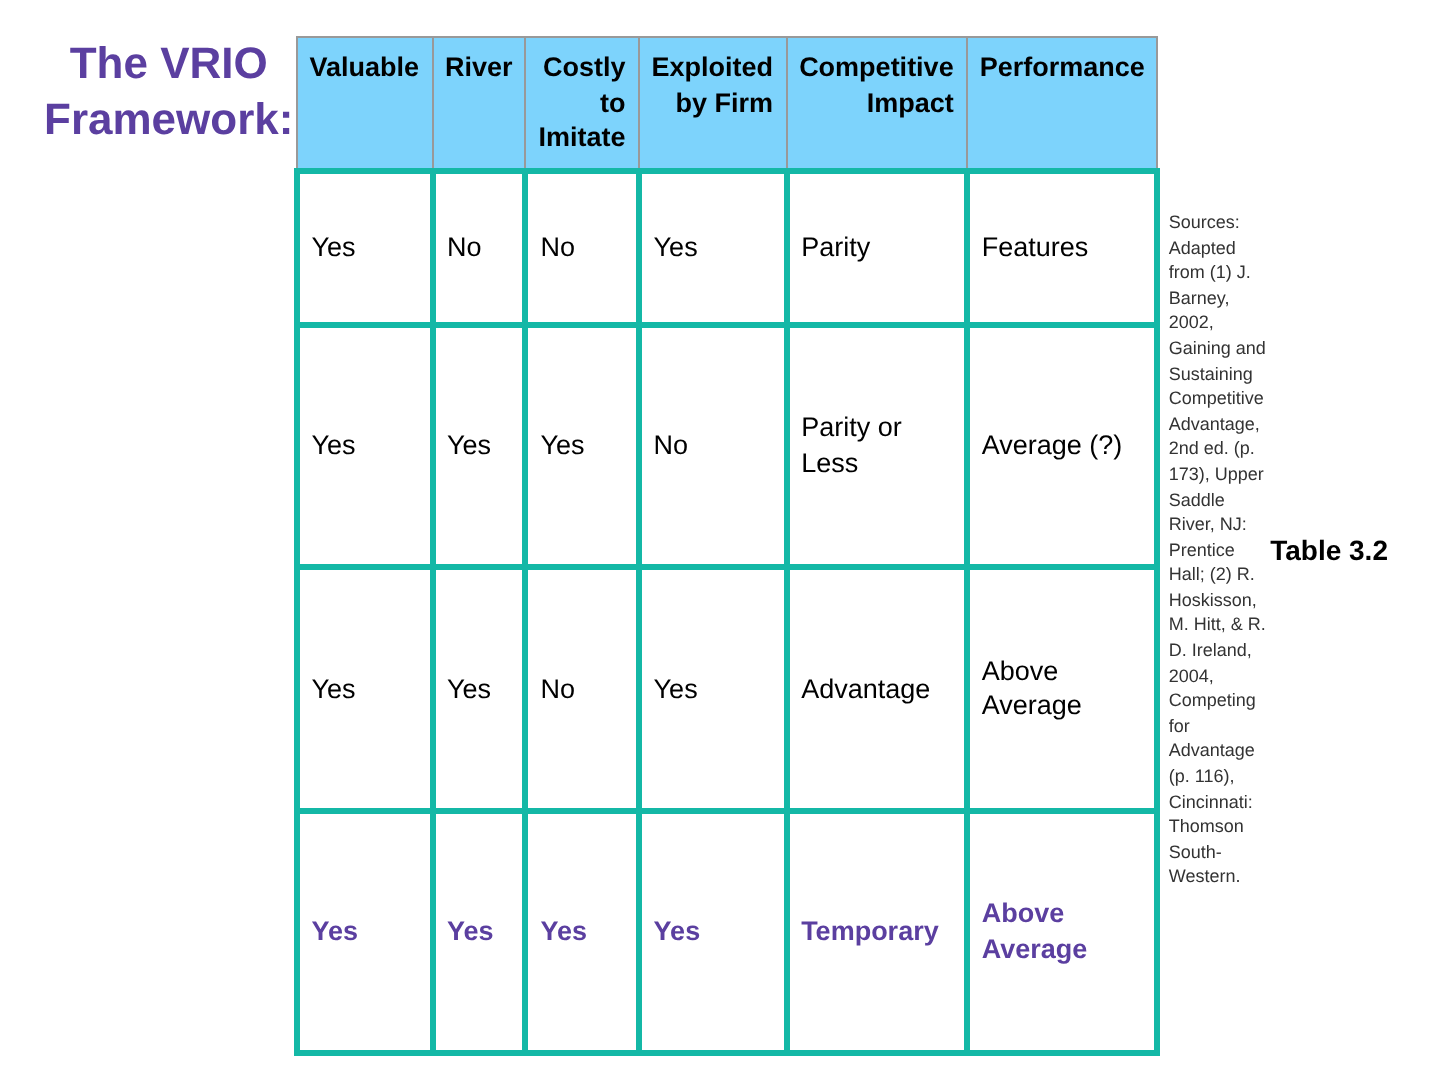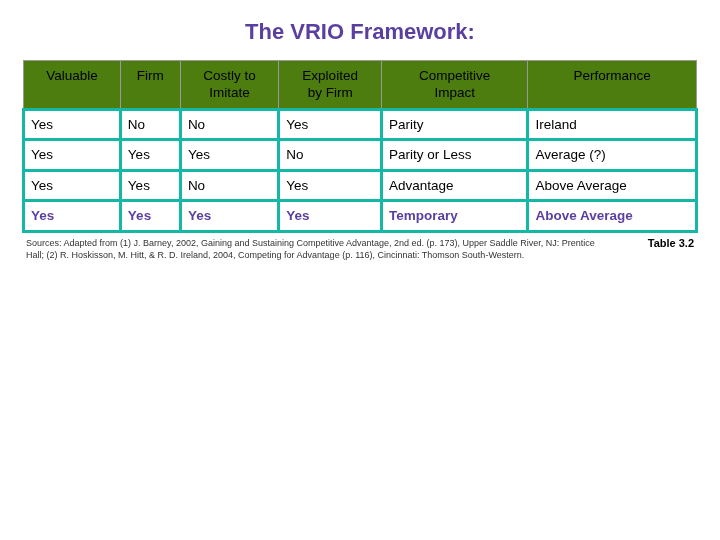--- a/index.html
+++ b/index.html
@@ -8,41 +8,41 @@
       height: 540px;
       background: #fff;
       font-family: Arial, sans-serif;
       overflow: hidden;
     }
     .page {
       width: 720px;
       height: 540px;
       padding: 18px 22px 12px 22px;
       display: flex;
-      flex-direction: column;
+      flex-direction: row;
     }
     .title {
       text-align: center;
       color: #5b3fa0;
       font-size: 22px;
       font-weight: bold;
       line-height: 1.25;
       margin-bottom: 14px;
     }
     table {
       width: 100%;
       border-collapse: collapse;
       font-size: 13.5px;
     }
     thead tr th {
-      background: #4d7c0f;
+      background: #7dd3fc;
       border: 1px solid #999;
       padding: 6px 6px;
-      text-align: center;
-      font-weight: normal;
+      text-align: right;
+      font-weight: bold;
       vertical-align: top;
       line-height: 1.3;
     }
     tbody tr td {
       border: 3px solid #14b8a6;
       padding: 5px 6px;
       vertical-align: middle;
       line-height: 1.3;
     }
     tbody tr:last-child td {
@@ -52,63 +52,63 @@
     .desc {
       margin-top: 12px;
       font-size: 12.5px;
       line-height: 1.5;
       padding: 0 10px;
     }
     .footer {
       margin-top: 4px;
       display: flex;
       justify-content: space-between;
-      align-items: flex-start;
+      align-items: center;
       padding: 0 4px;
     }
     .sources {
       font-size: 9px;
       color: #333;
       line-height: 1.4;
       max-width: 580px;
     }
     .table-ref {
-      font-size: 11px;
+      font-size: 14px;
       font-weight: bold;
       white-space: nowrap;
     }
   </style>
 </head>
 <body>
 
 <div class="page">
 
   <div class="title">
     <span>The VRIO Framework:</span><br>
   </div>
 
   <table>
     <thead>
       <tr>
         <th>Valuable</th>
-        <th>Firm</th>
+        <th>River</th>
         <th>Costly to<br>Imitate</th>
         <th>Exploited<br>by Firm</th>
         <th>Competitive<br>Impact</th>
         <th>Performance</th>
       </tr>
     </thead>
     <tbody id="table-body">
     <tr>
           <td>Yes</td>
           <td>No</td>
           <td>No</td>
           <td>Yes</td>
           <td>Parity</td>
-          <td>Ireland</td>
+          <td>Features</td>
         </tr>
         <tr>
           <td>Yes</td>
           <td>Yes</td>
           <td>Yes</td>
           <td>No</td>
           <td>Parity or Less</td>
           <td>Average (?)</td>
         </tr>
         <tr>

